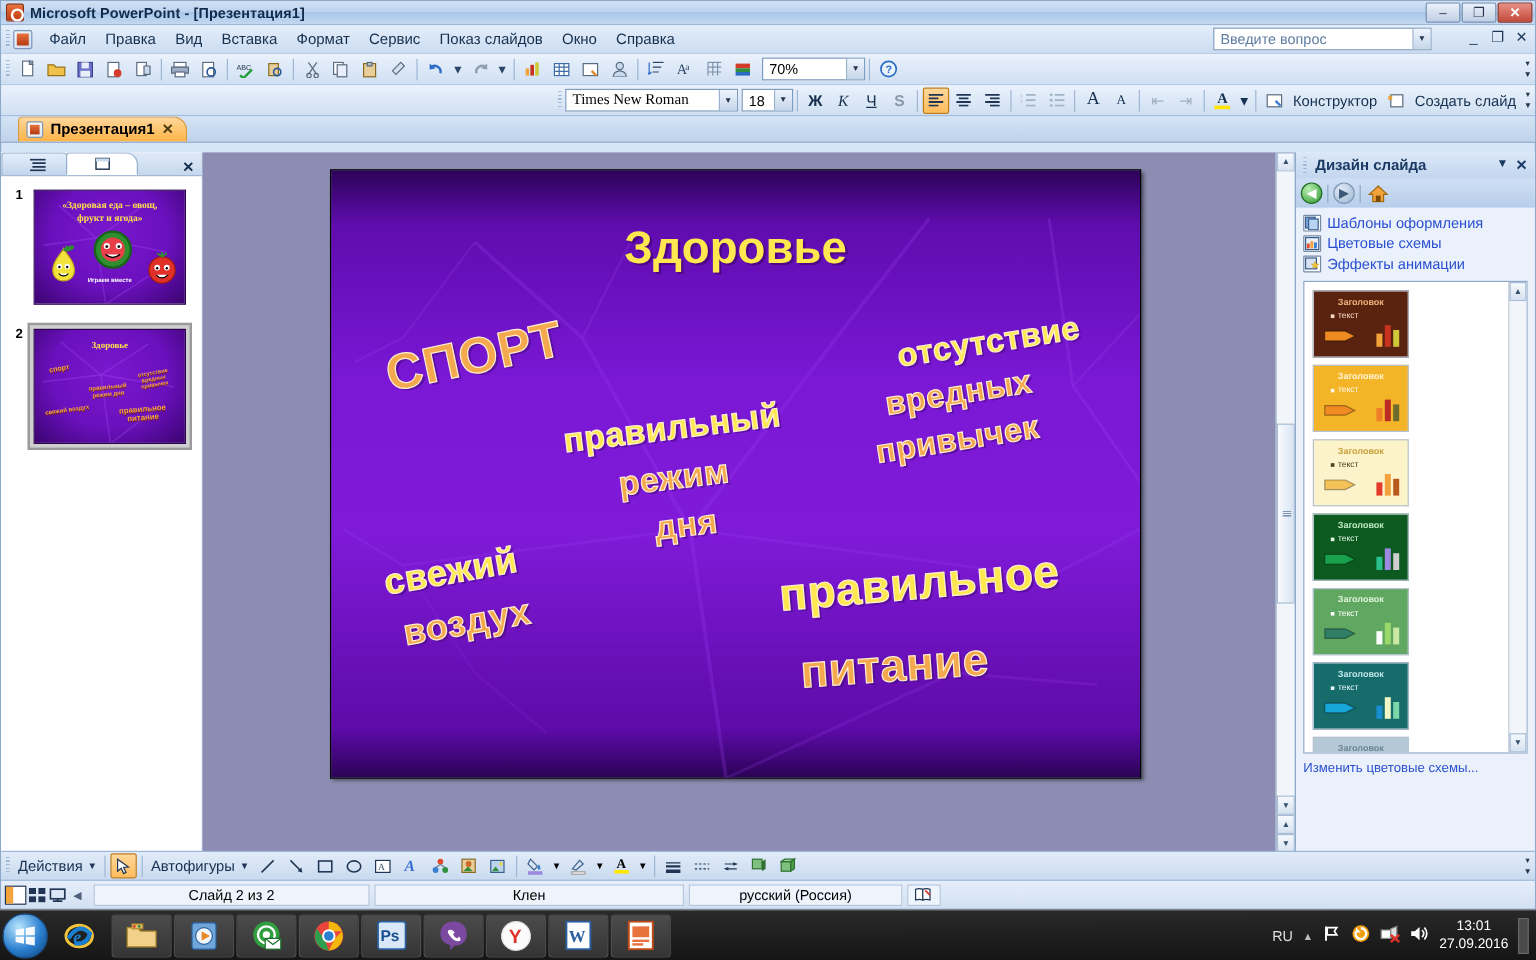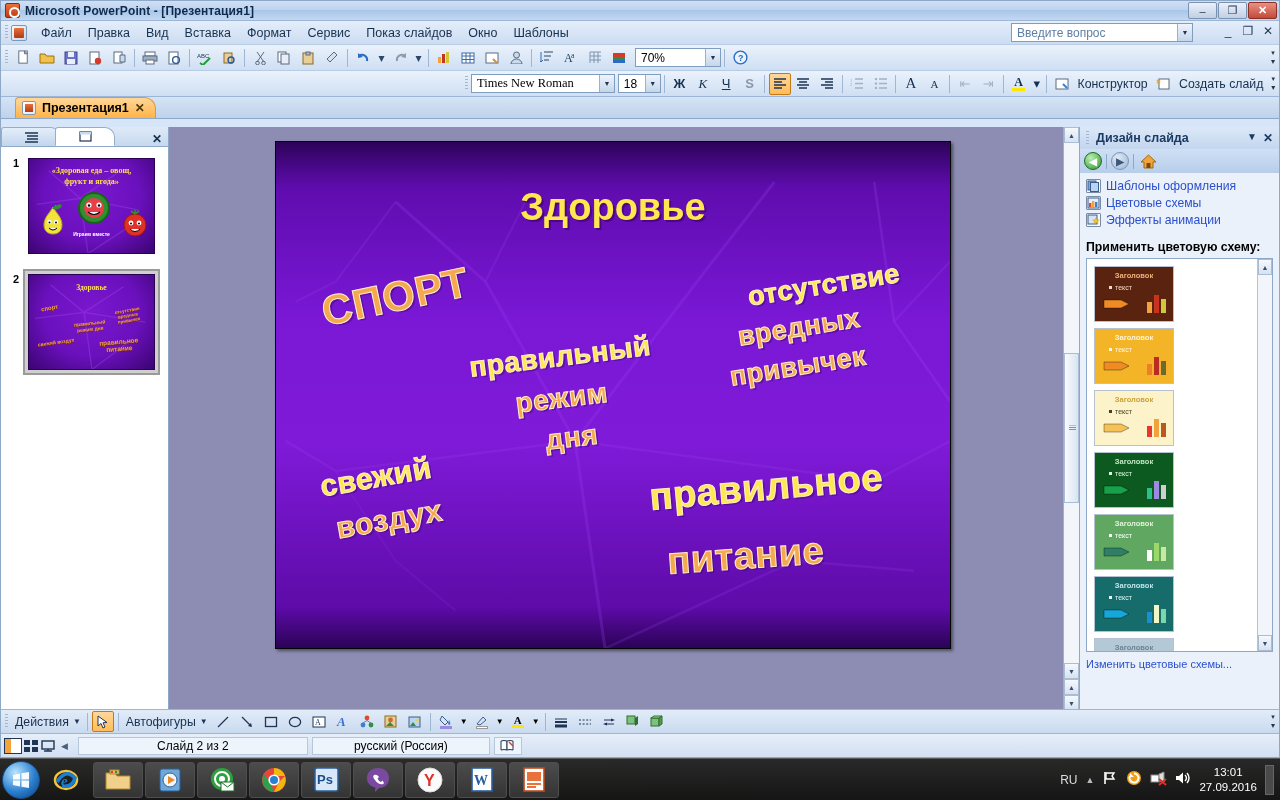--- a/index.html
+++ b/index.html
@@ -355,21 +355,21 @@
       <div class="grip"></div>
       <div class="menu-app-icon"></div>
       <div class="menu-item">Файл</div>
       <div class="menu-item">Правка</div>
       <div class="menu-item">Вид</div>
       <div class="menu-item">Вставка</div>
       <div class="menu-item">Формат</div>
       <div class="menu-item">Сервис</div>
       <div class="menu-item">Показ слайдов</div>
       <div class="menu-item">Окно</div>
-      <div class="menu-item">Шаблоны</div>
+      <div class="menu-item">Справка</div>
 
       <div class="ask-box">
         <span>Введите вопрос</span>
         <div class="ask-arrow">▼</div>
       </div>
       <div class="doc-btns">
         <div class="doc-btn">_</div>
         <div class="doc-btn">❐</div>
         <div class="doc-btn">✕</div>
       </div>
@@ -802,21 +802,20 @@
             <span class="ic">
               <svg width="13" height="12" viewBox="0 0 13 12">
                   <rect x="1" y="1" width="9" height="9" fill="#d8e4f2" stroke="#3a5f8f"></rect>
                   <path d="M9 5 L10.3 8 L13.3 8 L11 10 L11.8 13 L9 11.2 L6.2 13 L7 10 L4.7 8 L7.7 8 Z" fill="#f2c33c" stroke="#b98f12" stroke-width=".5" transform="scale(.75) translate(3,0)"></path>
                 </svg>
             </span>
             <span class="lbl">Эффекты анимации</span>
           </div>
         </div>
 
-        <div class="tp-sub">Применить цветовую схему:</div>
 
         <div class="schemes-box">
           <div class="schemes-grid" id="schemes-grid">
               <div class="scheme" style="background: rgb(90, 35, 16);">
                 <div class="sc-title" style="color: rgb(240, 178, 122);">Заголовок</div>
                 <div class="sc-bullet" style="color: rgb(245, 217, 192);">
                   <span style="display:inline-block;width:3px;height:3px;background:#f5d9c0"></span>
                   <span>текст</span>
                 </div>
                 <div class="sc-arrow"><svg width="28" height="14" viewBox="0 0 28 14">
@@ -1058,20 +1057,21 @@
         </div>
         <div style="width:16px;height:16px;display:flex;align-items:center;justify-content:center">
           <svg width="14" height="12" viewBox="0 0 14 12">
               <rect x="1" y="1" width="12" height="8" fill="none" stroke="#1f3553" stroke-width="1.4"></rect>
               <path d="M7 9 L7 11 M3 11h8" stroke="#1f3553" stroke-width="1.4"></path>
             </svg>
         </div>
         <div style="font-size:9px;color:#4a5f7a;margin-left:4px">◀</div>
       </div>
       <div class="sb-cell" style="width:230px;margin-left:10px">Слайд 2 из 2</div>
+      <div class="sb-cell" style="width:258px">Клен</div>
       <div class="sb-cell" style="width:178px">русский (Россия)</div>
       <div class="sb-cell" style="width:28px">
         <svg width="15" height="13" viewBox="0 0 15 13">
             <path d="M1 2 Q4 1 7 2 L7 11 Q4 10 1 11Z" fill="#fff" stroke="#1f3553"></path>
             <path d="M7 2 Q10 1 13 2 L13 11 Q10 10 7 11Z" fill="#fff" stroke="#1f3553"></path>
             <path d="M9 3 L13 7" stroke="#d43b2a" stroke-width="1.4"></path>
           </svg>
       </div>
     </div>
   </div>

